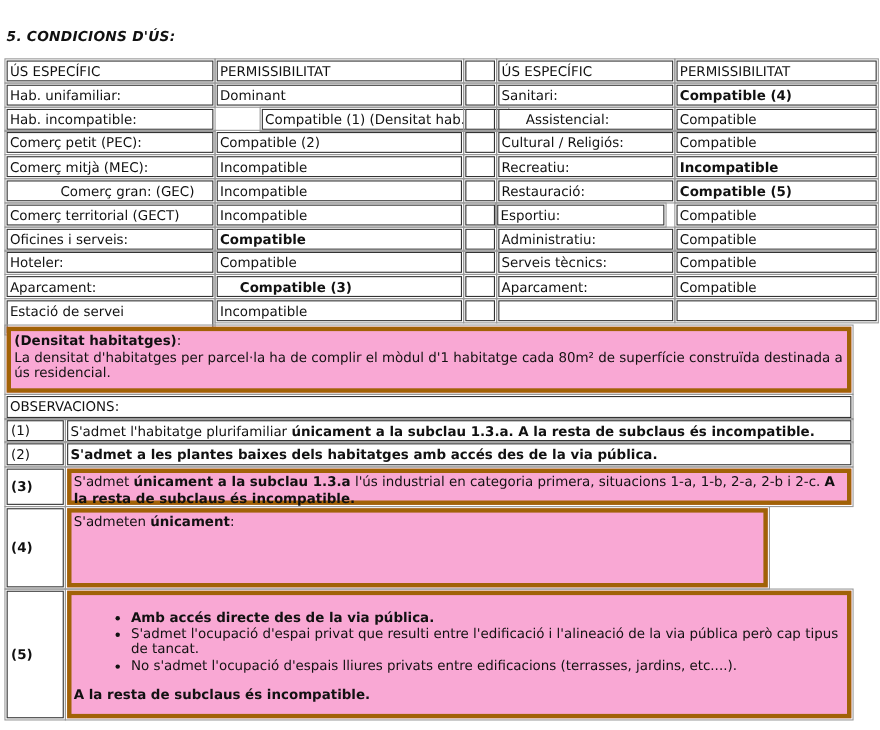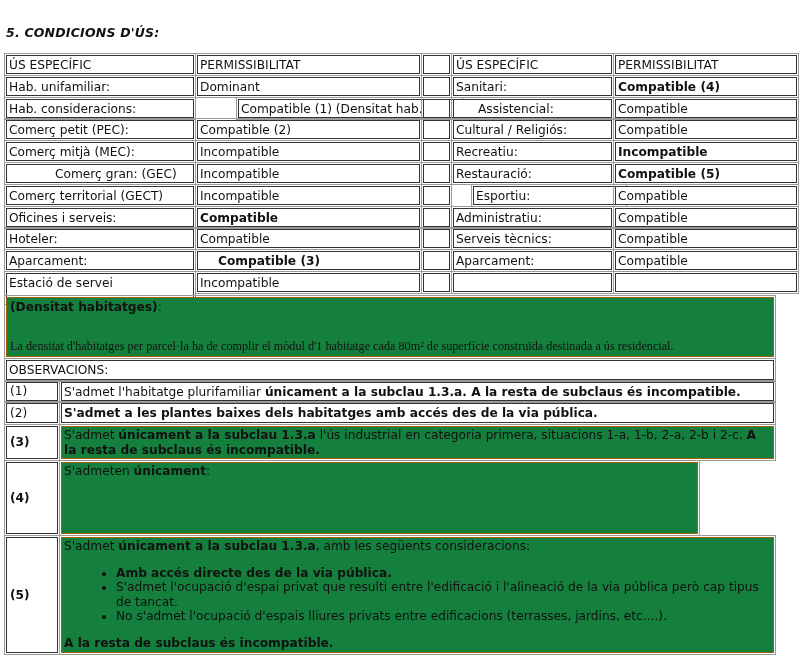--- a/index.html
+++ b/index.html
@@ -4,43 +4,43 @@
 <style>
   html, body { margin:0; padding:0; background:#ffffff; }
   body { width:800px; height:664px; position:relative; overflow:hidden;
          font-family:"DejaVu Sans", sans-serif; font-size:12.2px; color:#111; }
   .title { position:absolute; left:6px; top:25px; font-weight:bold; font-style:italic;
            font-size:12.5px; letter-spacing:0.2px; }
   .cell { position:absolute; box-sizing:border-box;
           border:1px solid #333; outline:1px solid #9a9a9a; outline-offset:1px;
           padding:1px 2px; line-height:17px; white-space:nowrap; overflow:hidden; background:#fff; }
   .b { font-weight:bold; }
-  .box { position:absolute; box-sizing:border-box; border:1px solid #a16207;
-         outline:1px solid #9a9a9a; outline-offset:1px; background:#15803d; padding:2px 3px;
+  .box { position:absolute; box-sizing:border-box; border:4px solid #a16207;
+         outline:1px solid #9a9a9a; outline-offset:1px; background:#f9a8d4; padding:2px 3px;
          line-height:14.5px; }
   .dens-head { font-weight:bold; }
   .num { display:flex; align-items:center; font-weight:bold; padding-left:3px; }
   .num.light { font-weight:normal; }
   ul { margin:6px 0 4px 0; padding-left:52px; }
   ul li { margin:0; }
 </style>
 </head>
 <body>
 
 <div class="title">5. CONDICIONS D'ÚS:</div>
 
 <div id="uses-table">
     <div class="cell" style="left: 6px; top: 55px; width: 188px; height: 19px;">ÚS ESPECÍFIC</div>
     <div class="cell" style="left: 197px; top: 55px; width: 223px; height: 19px;">PERMISSIBILITAT</div>
     <div class="cell" style="left: 423px; top: 55px; width: 27px; height: 19px;"></div>
     <div class="cell" style="left: 453px; top: 55px; width: 159px; height: 19px;">ÚS ESPECÍFIC</div>
     <div class="cell" style="left: 615px; top: 55px; width: 182px; height: 19px;">PERMISSIBILITAT</div>
     <div class="cell" style="left: 6px; top: 76.8px; width: 188px; height: 19px;">Hab. unifamiliar:</div>
     <div class="cell" style="left: 197px; top: 76.8px; width: 223px; height: 19px;">Dominant</div>
-    <div class="cell" style="left: 6px; top: 98.6px; width: 188px; height: 19px;">Hab. consideracions:</div>
+    <div class="cell" style="left: 6px; top: 98.6px; width: 188px; height: 19px;">Hab. incompatible:</div>
     <div class="cell" style="left: 197px; top: 98.6px; width: 223px; height: 19px; margin-left: 41px;">Compatible (1) (Densitat hab.)</div>
     <div class="cell" style="left: 6px; top: 120.4px; width: 188px; height: 19px;">Comerç petit (PEC):</div>
     <div class="cell" style="left: 197px; top: 120.4px; width: 223px; height: 19px;">Compatible (2)</div>
     <div class="cell" style="left: 6px; top: 142.2px; width: 188px; height: 19px;">Comerç mitjà (MEC):</div>
     <div class="cell" style="left: 197px; top: 142.2px; width: 223px; height: 19px;">Incompatible</div>
     <div class="cell" style="left: 6px; top: 164px; width: 188px; height: 19px; padding-left: 48px;">Comerç gran: (GEC)</div>
     <div class="cell" style="left: 197px; top: 164px; width: 223px; height: 19px;">Incompatible</div>
     <div class="cell" style="left: 6px; top: 185.8px; width: 188px; height: 19px;">Comerç territorial (GECT)</div>
     <div class="cell" style="left: 197px; top: 185.8px; width: 223px; height: 19px;">Incompatible</div>
     <div class="cell" style="left: 6px; top: 207.6px; width: 188px; height: 19px;">Oficines i serveis:</div>
@@ -64,35 +64,35 @@
     <div class="cell" style="left: 453px; top: 76.8px; width: 159px; height: 19px;">Sanitari:</div>
     <div class="cell b" style="left: 615px; top: 76.8px; width: 182px; height: 19px;">Compatible (4)</div>
     <div class="cell" style="left: 453px; top: 98.6px; width: 159px; height: 19px; padding-left: 24px;">Assistencial:</div>
     <div class="cell" style="left: 615px; top: 98.6px; width: 182px; height: 19px;">Compatible</div>
     <div class="cell" style="left: 453px; top: 120.4px; width: 159px; height: 19px;">Cultural / Religiós:</div>
     <div class="cell" style="left: 615px; top: 120.4px; width: 182px; height: 19px;">Compatible</div>
     <div class="cell" style="left: 453px; top: 142.2px; width: 159px; height: 19px;">Recreatiu:</div>
     <div class="cell b" style="left: 615px; top: 142.2px; width: 182px; height: 19px;">Incompatible</div>
     <div class="cell" style="left: 453px; top: 164px; width: 159px; height: 19px;">Restauració:</div>
     <div class="cell b" style="left: 615px; top: 164px; width: 182px; height: 19px;">Compatible (5)</div>
-    <div class="cell" style="left: 473px; top: 185.8px; width: 152px; height: 19px;">Esportiu:</div>
+    <div class="cell" style="left: 452px; top: 185.8px; width: 152px; height: 19px;">Esportiu:</div>
     <div class="cell" style="left: 615px; top: 185.8px; width: 182px; height: 19px;">Compatible</div>
     <div class="cell" style="left: 453px; top: 207.6px; width: 159px; height: 19px;">Administratiu:</div>
     <div class="cell" style="left: 615px; top: 207.6px; width: 182px; height: 19px;">Compatible</div>
     <div class="cell" style="left: 453px; top: 229.4px; width: 159px; height: 19px;">Serveis tècnics:</div>
     <div class="cell" style="left: 615px; top: 229.4px; width: 182px; height: 19px;">Compatible</div>
     <div class="cell" style="left: 453px; top: 251.2px; width: 159px; height: 19px;">Aparcament:</div>
     <div class="cell" style="left: 615px; top: 251.2px; width: 182px; height: 19px;">Compatible</div>
     <div class="cell" style="left: 453px; top: 273px; width: 159px; height: 19px;"></div>
     <div class="cell" style="left: 615px; top: 273px; width: 182px; height: 19px;"></div>
   </div>
 
 <div class="box" style="left:6px; top:297px; width:768px; height:60px;">
   <div><span class="dens-head">(Densitat habitatges)</span><span>:</span></div>
-  <div style="margin-top:24px;font-family:Liberation Serif, serif;">La densitat d'habitatges per parcel·la ha de complir el mòdul d'1 habitatge cada 80m² de superfície construïda destinada a ús residencial.</div>
+  <div style="margin-top:0;">La densitat d'habitatges per parcel·la ha de complir el mòdul d'1 habitatge cada 80m² de superfície construïda destinada a ús residencial.</div>
 </div>
 
 <div class="cell" style="left:6px; top:360px; width:768px; height:20px;">OBSERVACIONS:</div>
 
 <div class="cell num light" style="left:6px; top:382px; width:52px; height:19px;">(1)</div>
 <div class="cell" style="left:61px; top:382px; width:713px; height:19px;">
   <span>S'admet l'habitatge plurifamiliar </span><span class="b">únicament a la subclau 1.3.a. A la resta de subclaus és incompatible.</span>
 </div>
 
 <div class="cell num light" style="left:6px; top:403px; width:52px; height:20px;">(2)</div>
@@ -103,20 +103,19 @@
   <span>S'admet </span><span class="b">únicament a la subclau 1.3.a</span><span> l'ús industrial en categoria primera, situacions 1-a, 1-b, 2-a, 2-b i 2-c. </span><span class="b">A la resta de subclaus és incompatible.</span>
 </div>
 
 <div class="cell num" style="left:6px; top:462px; width:52px; height:72px;">(4)</div>
 <div class="box" style="left:61px; top:462px; width:637px; height:72px; padding:1px 2px;">
   <div><span>S'admeten </span><span class="b">únicament</span><span>:</span></div>
 </div>
 
 <div class="cell num" style="left:6px; top:537px; width:52px; height:116px;">(5)</div>
 <div class="box" style="left:61px; top:537px; width:713px; height:116px; padding:1px 2px;">
-  <div><span>S'admet </span><span class="b">únicament a la subclau 1.3.a</span><span>, amb les següents consideracions:</span></div>
   <ul style="margin-top:12px; margin-bottom:12px;">
     <li class="b">Amb accés directe des de la via pública.</li>
     <li>S'admet l'ocupació d'espai privat que resulti entre l'edificació i l'alineació de la via pública però cap tipus de tancat.</li>
     <li>No s'admet l'ocupació d'espais lliures privats entre edificacions (terrasses, jardins, etc....).</li>
   </ul>
   <div class="b" style="margin-top:12px;">A la resta de subclaus és incompatible.</div>
 </div>
 
 </body></html>

